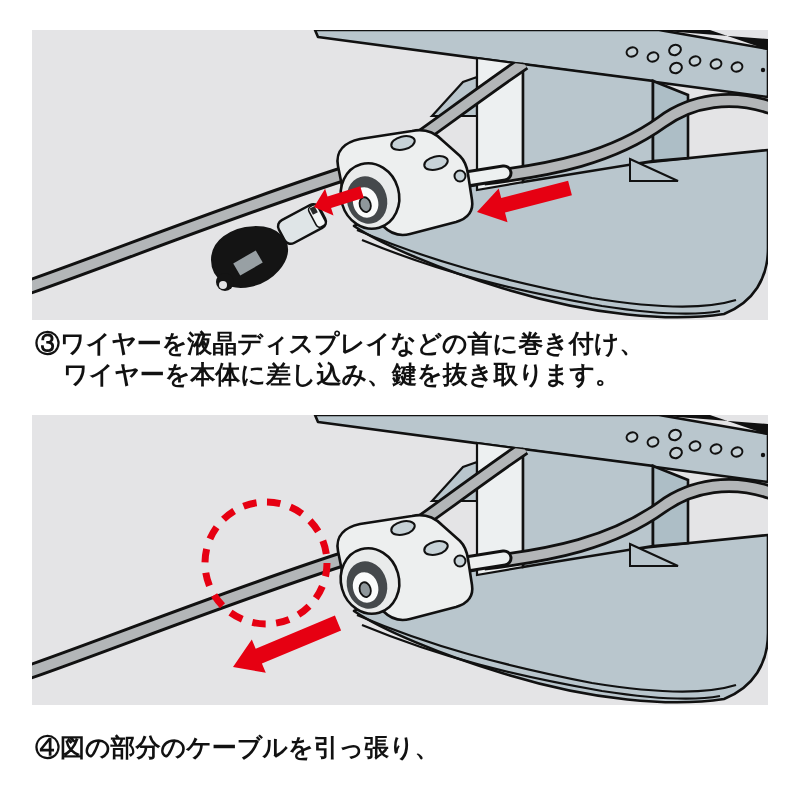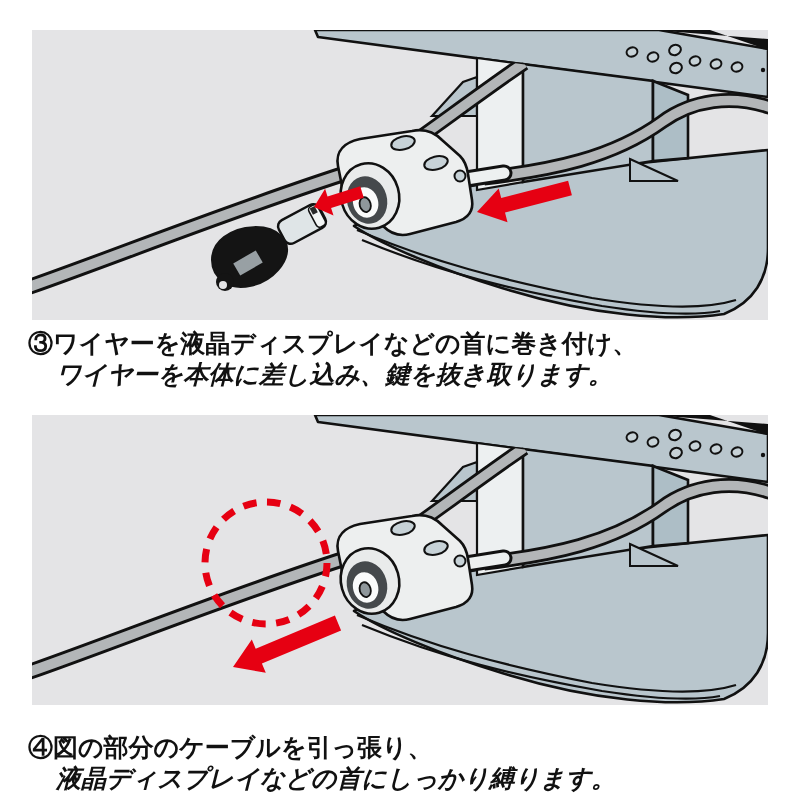--- a/index.html
+++ b/index.html
@@ -2,25 +2,25 @@
 <html><head>
 <meta charset="utf-8">
 <style>
   html,body{margin:0;padding:0;background:#fff;}
   .page{position:relative;width:800px;height:800px;background:#ffffff;overflow:hidden;
         font-family:"Liberation Sans", sans-serif;}
   .panel{position:absolute;left:32px;width:736px;height:290px;}
   .panel svg{display:block;width:736px;height:290px;}
   #panel-step3{top:30px;}
   #panel-step4{top:415px;}
-  .step{position:absolute;left:28px;color:#111;font-weight:bold;
+  .step{position:absolute;left:35px;color:#111;font-weight:bold;
         font-size:25px;line-height:31px;letter-spacing:0;white-space:nowrap;}
   #step3-text{top:328px;}
   #step4-text{top:708px;margin-top:24px;}
-  .step .l2{padding-left:28px;font-style:italic;}
+  .step .l2{padding-left:28px;}
 </style>
 </head>
 <body>
 
 <div class="page">
 
   <svg width="0" height="0" style="position:absolute" aria-hidden="true">
     <defs>
       <clipPath id="clipA">
         <path d="M 0,10 L 283,0 L 286,7 L 736,67 L 736,290 L 0,290 Z"></path>
@@ -131,16 +131,15 @@
       <use href="#scene"></use>
 
       <circle cx="234" cy="148" r="61" fill="none" stroke="#e60012" stroke-width="7" stroke-dasharray="13.5 10.5"></circle>
 
       <path d="M 302.9,200.6 L 223.7,233.8 L 219.8,224.6 L 201,252 L 233.8,257.8 L 229.9,248.6 L 309.1,215.4 Z" fill="#e60012"></path>
     </svg>
   </div>
 
   <div class="step" id="step4-text">
     <div class="l1">④図の部分のケーブルを引っ張り、</div>
-    <div class="l2">液晶ディスプレイなどの首にしっかり縛ります。</div>
   </div>
 
 </div>
 
 </body></html>

